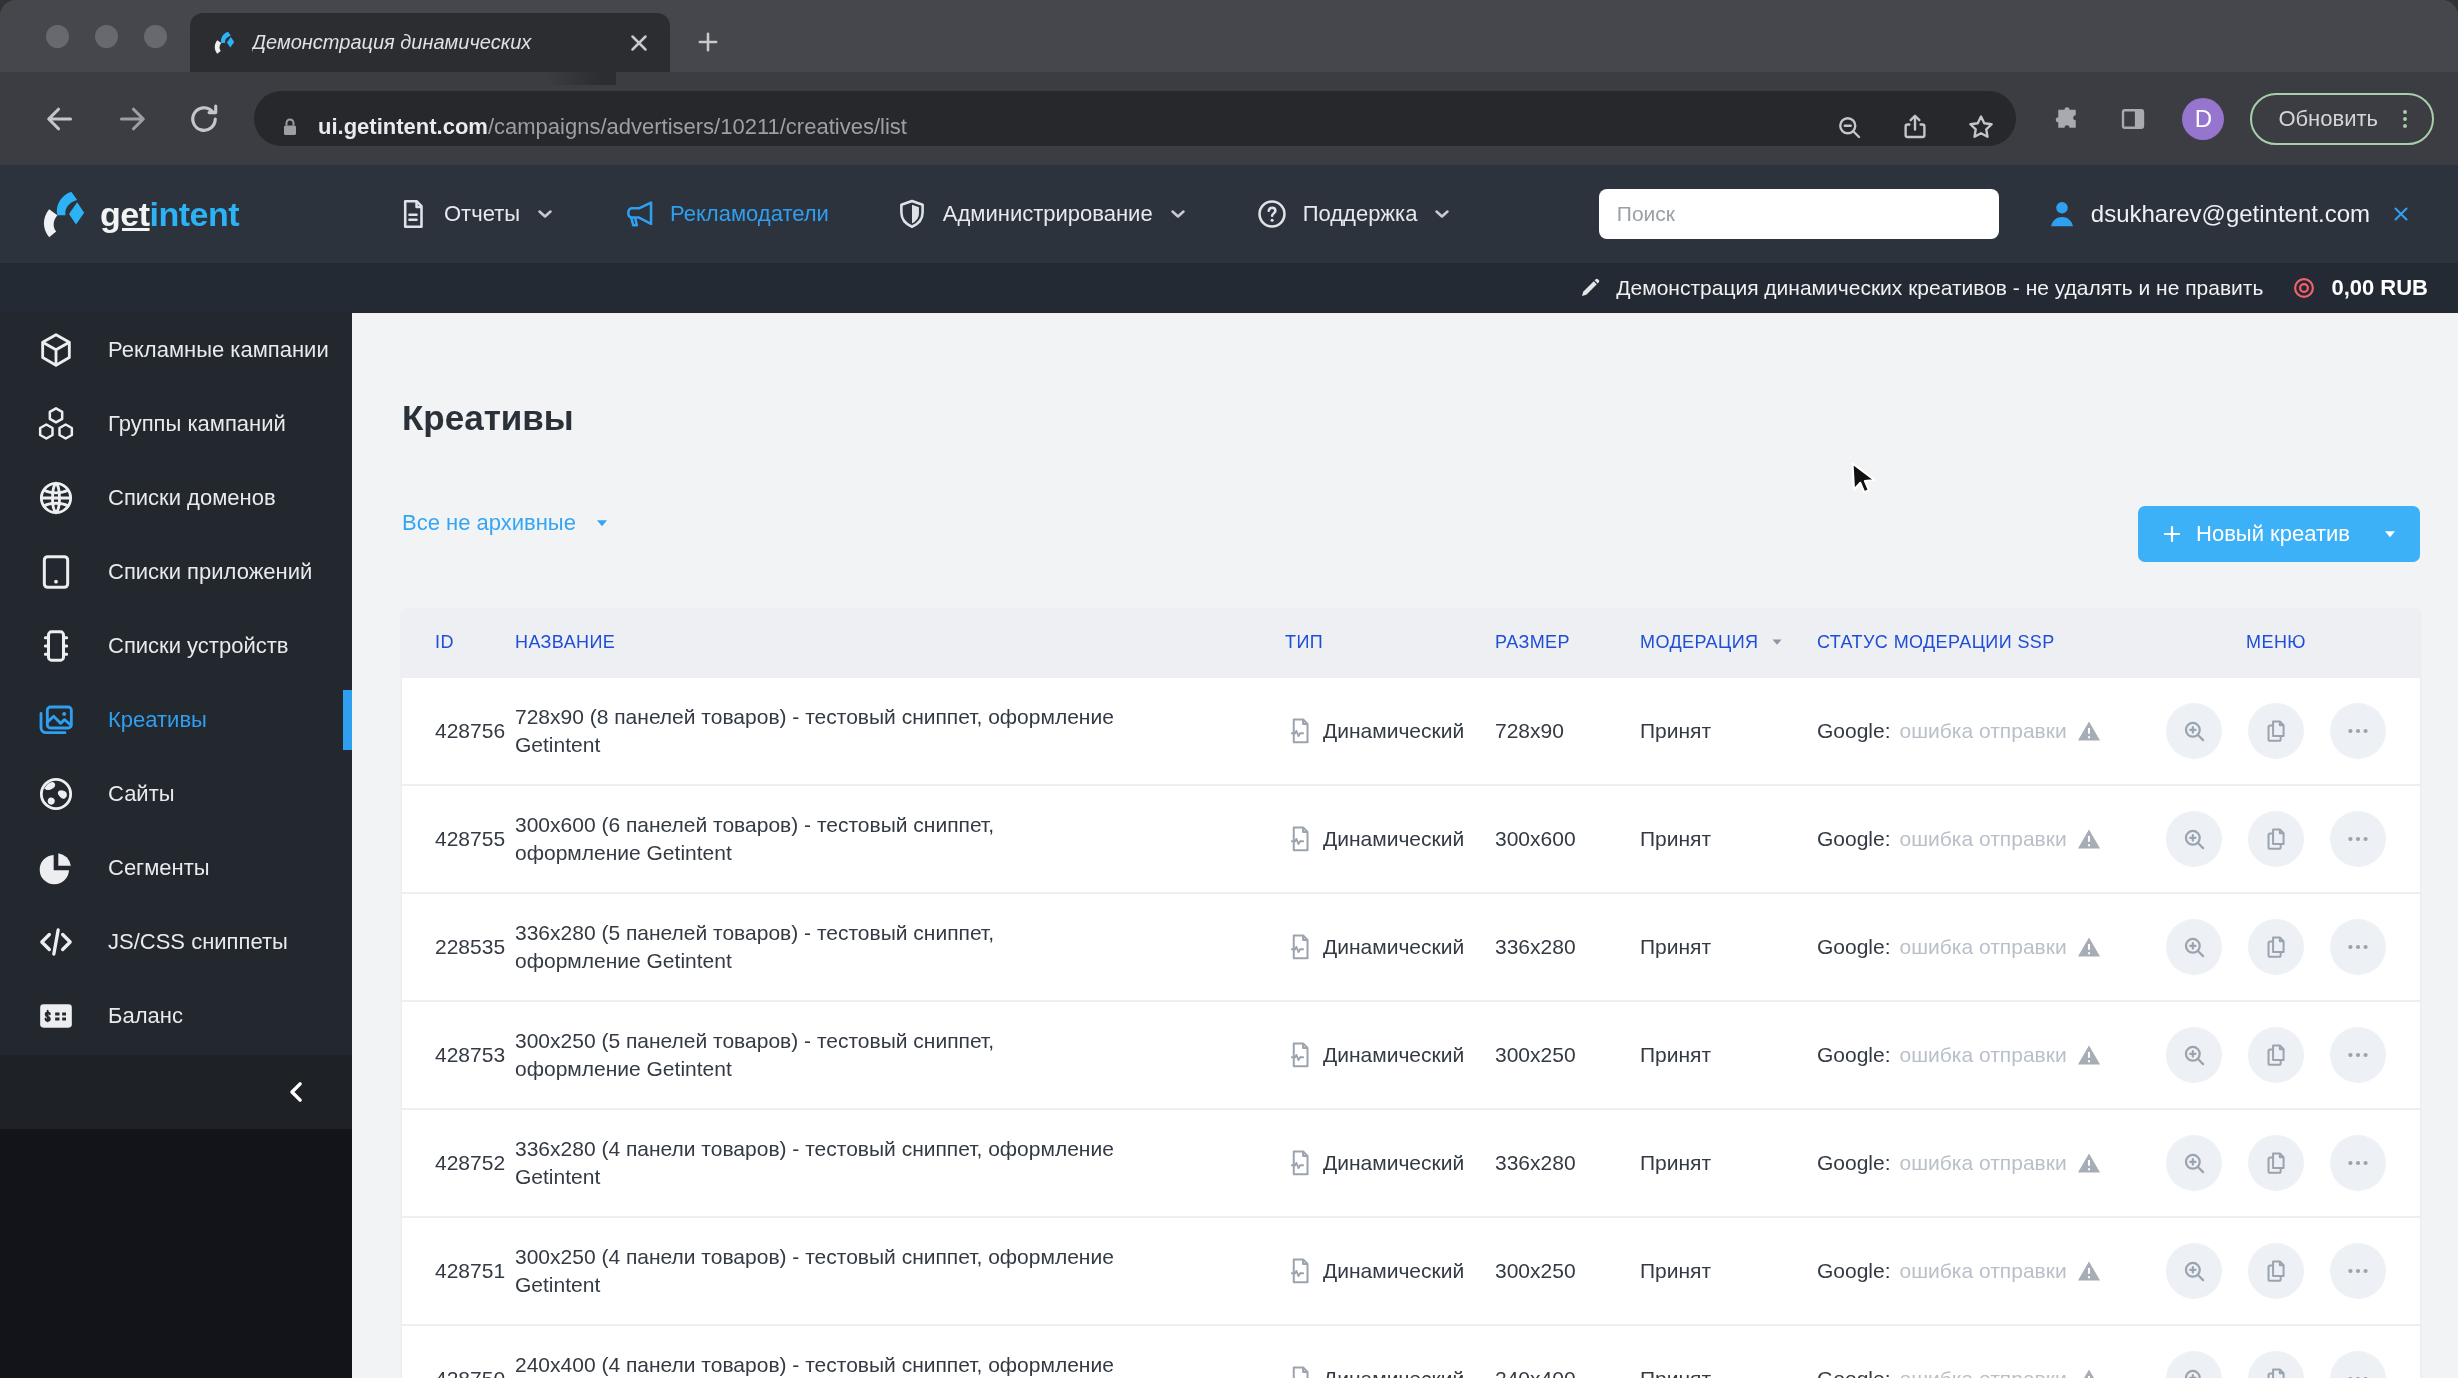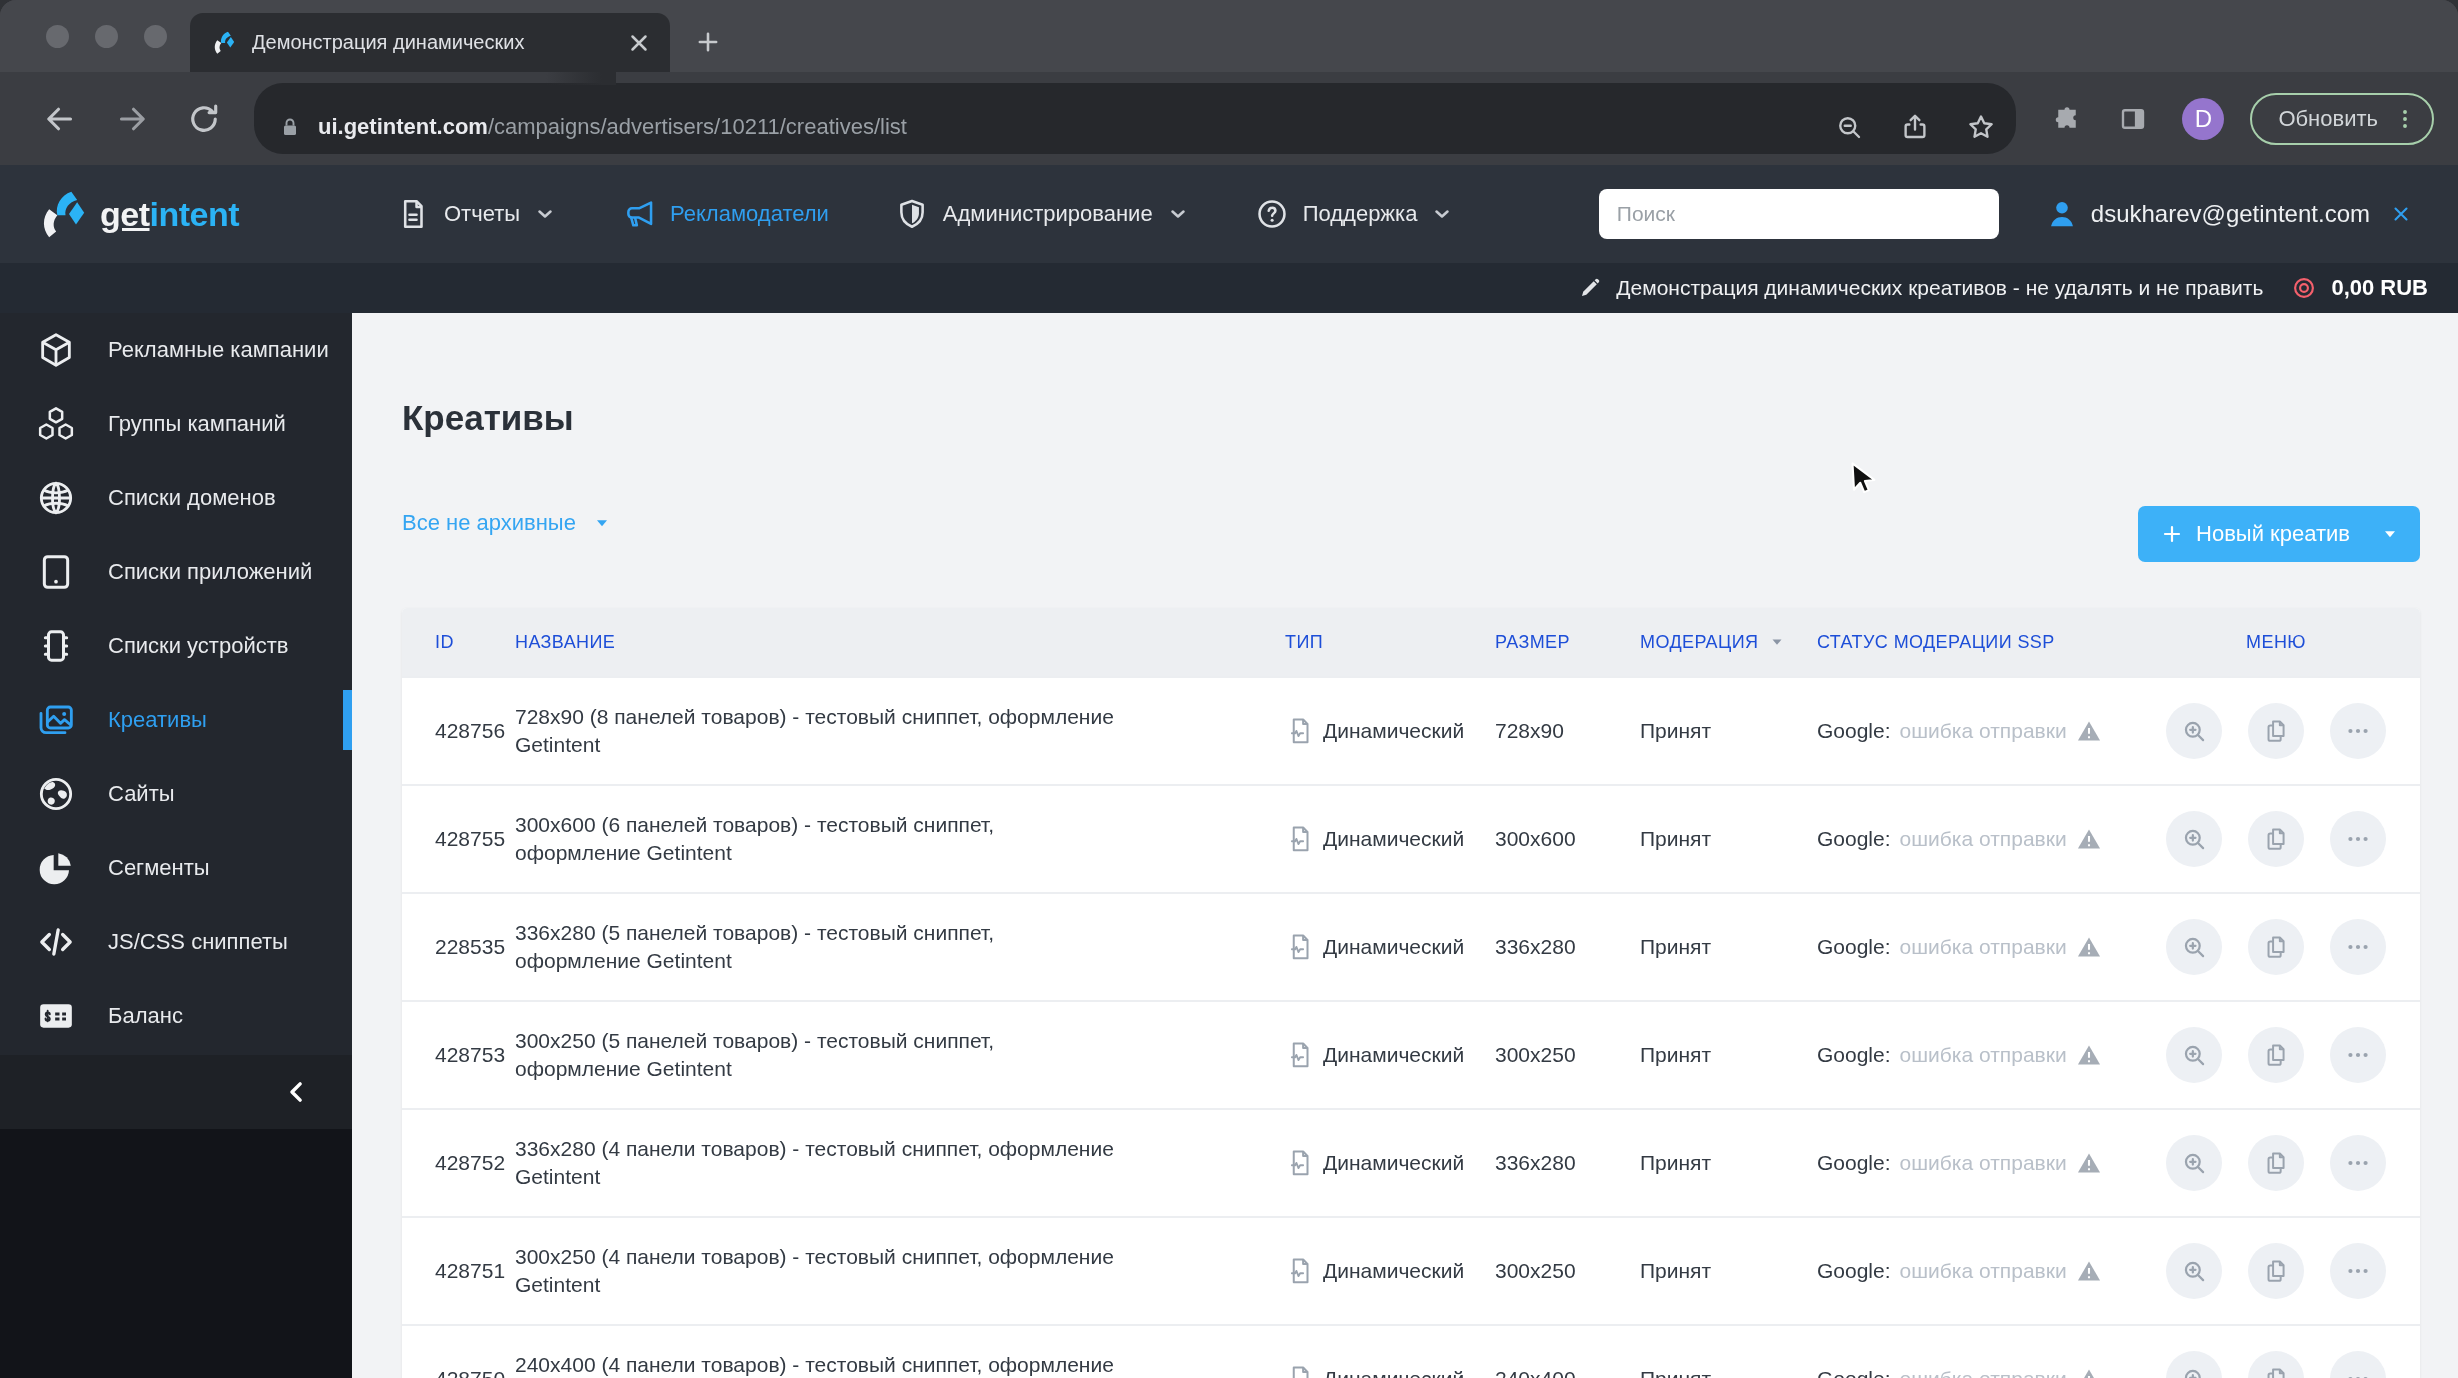--- a/index.html
+++ b/index.html
@@ -4,37 +4,37 @@
 <style>
   * { margin:0; padding:0; box-sizing:border-box; }
   html,body { width:2458px; height:1378px; overflow:hidden; background:#303236;
     font-family:"Liberation Sans", sans-serif; }
   .icn svg, [data-icon] svg { width:100%; height:100%; display:block; }
   [data-icon] { display:inline-block; }
 
   
   .window { width:2458px; height:1378px; border-radius:16px 16px 0 0; overflow:hidden;
     background:#45474c; display:flex; flex-direction:column; }
-  .tabstrip { height:72px; background:#45474c; position:relative; flex:none; }
+  .tabstrip { height:72px; background:#45474c; position:relative; flex:none;font-style:italic; }
   .win-dots { position:absolute; left:46px; top:25px; display:flex; gap:26px; }
   .win-dots .dot { width:23px; height:23px; border-radius:50%; background:#67696e; }
   .tab { position:absolute; left:190px; top:13px; width:480px; height:59px; background:#2b2d31;
     border-radius:13px 13px 0 0; display:flex; align-items:center; padding:0 18px 0 20px; }
   .tab-fav { width:27px; height:27px; flex:none; }
   .tab-title { color:#dfe1e5; font-size:20px; margin-left:15px; white-space:nowrap; overflow:hidden;
     flex:1; position:relative; }
   .tab-fade { position:absolute; right:54px; top:13px; width:70px; height:59px;
     background:linear-gradient(90deg, rgba(43,45,49,0), #2b2d31 80%); }
   .tab-close { width:26px; height:26px; color:#c7cacd; flex:none; margin-left:2px; }
   .newtab { position:absolute; left:688px; top:22px; width:40px; height:40px; color:#c7cacd; padding:6px; }
 
   .toolbar { height:93px; background:#3b3d42; display:flex; align-items:center; padding:0 24px; flex:none; }
   .nav-btn { width:36px; height:36px; color:#c3c6ca; margin:0 18px; flex:none; }
   .nav-btn.dim { color:#9b9ea3; }
-  .addr { height:71px; background:#26282c; border-radius:29px; flex:1; margin:0 18px 0 14px;
+  .addr { height:55px; background:#26282c; border-radius:29px; flex:1; margin:0 18px 0 14px;
     display:flex; align-items:center; padding:16px 20px 0 24px; min-width:0; }
   .addr-lock { width:24px; height:24px; color:#9aa0a6; flex:none; }
   .addr-text { font-size:22px; margin-left:16px; white-space:nowrap; overflow:hidden; flex:1; }
   .addr-host { color:#e9eaee; font-weight:bold; }
   .addr-path { color:#9aa0a6; }
   .addr-ic { width:30px; height:30px; color:#c3c6ca; margin-left:36px; flex:none; }
   .ext-ic { width:30px; height:30px; color:#a7aaaf; margin:0 18px; flex:none; }
   .avatar { width:42px; height:42px; border-radius:50%; background:#9575cd; color:#fff; font-size:24px;
     display:flex; align-items:center; justify-content:center; margin:0 16px; flex:none; }
   .update-btn { height:52px; border:2px solid #a7cfab; border-radius:26px; background:transparent;

